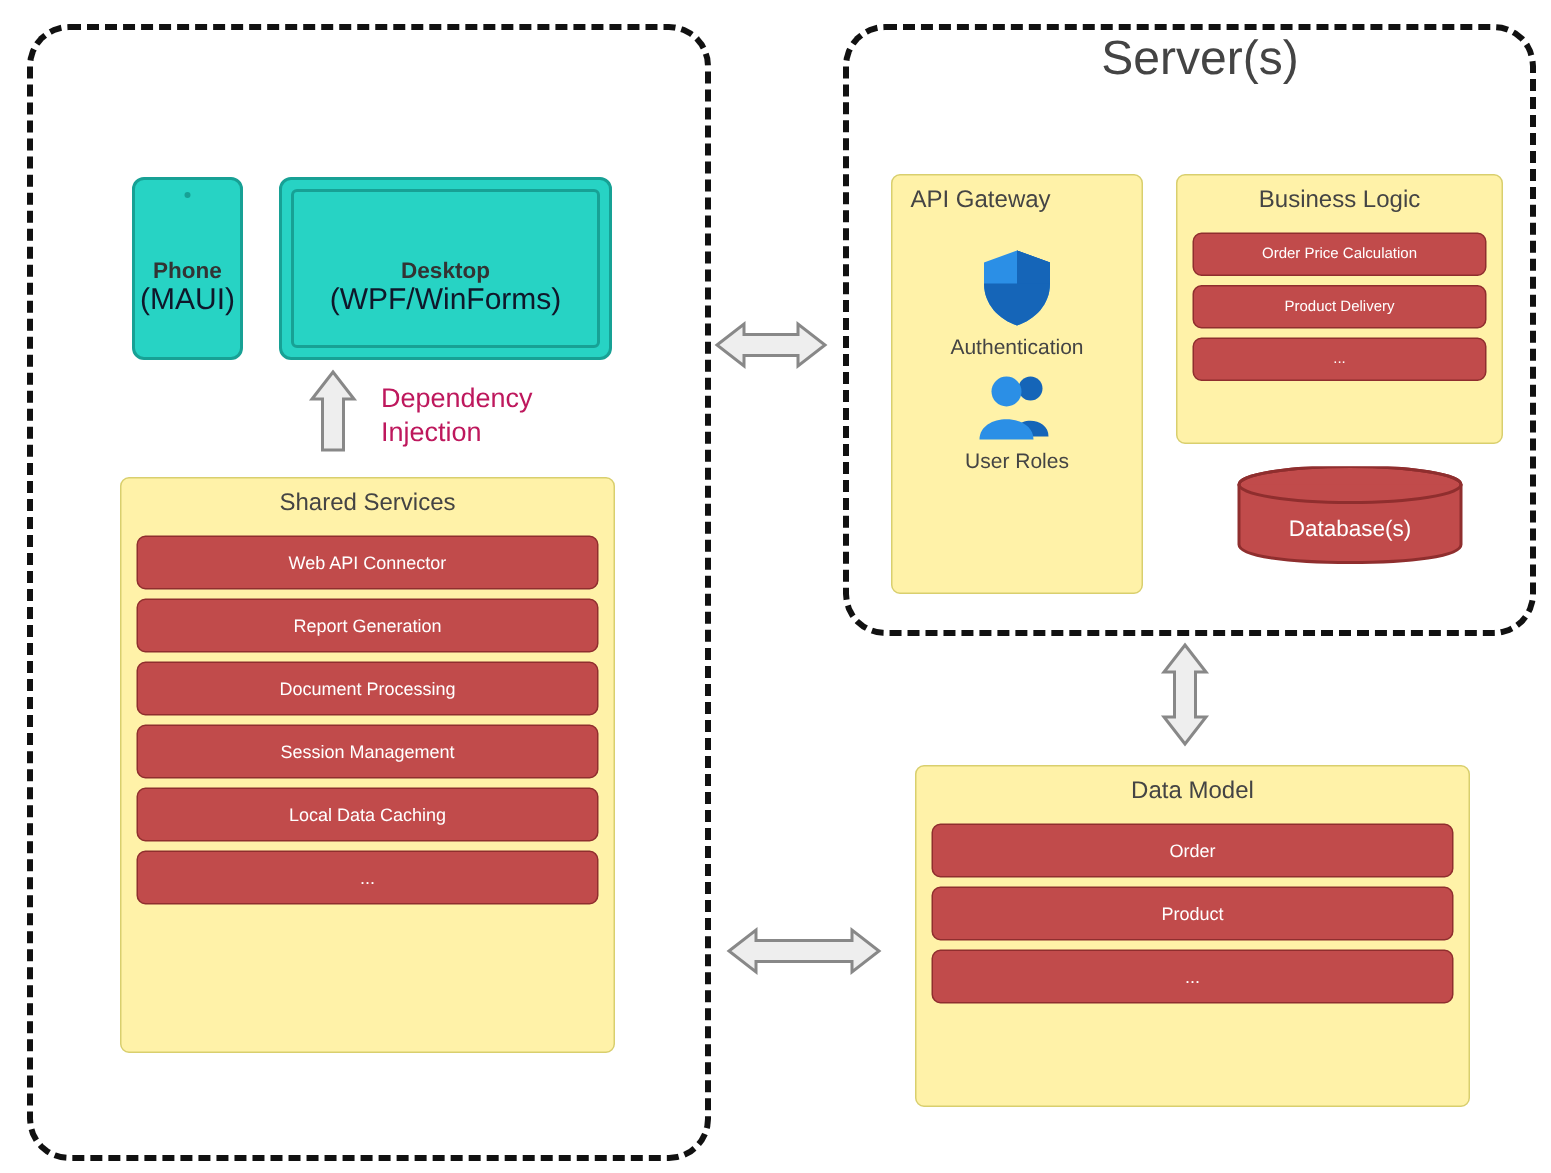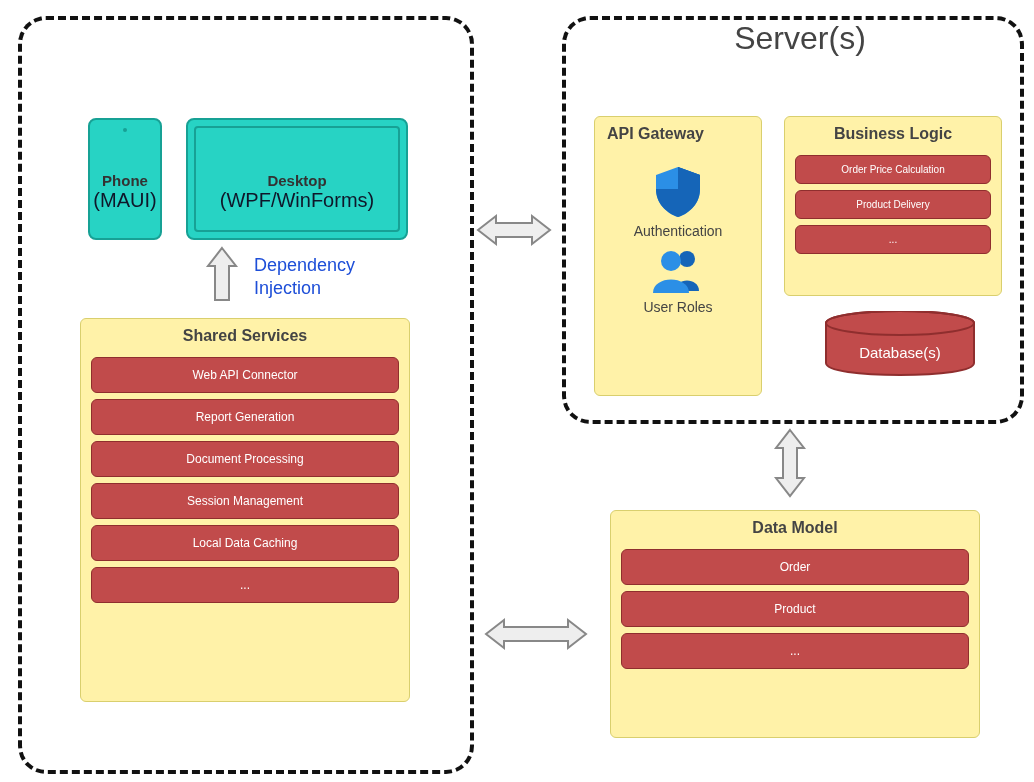--- a/index.html
+++ b/index.html
@@ -1,28 +1,28 @@
 <!DOCTYPE html>
 <html><head>
 <meta charset="utf-8">
 <style>
   html,body{margin:0;padding:0;font-family:"Segoe UI",Arial,sans-serif;background:#fff;color:#333}
   .canvas{position:relative;width:1034px;height:782px}
   .box{position:absolute;border-radius:28px}
   .dashed{border:4px dashed #111}
   .title{position:absolute;font-size:32px;color:#444;text-align:center;font-weight:400}
   .panel{position:absolute;background:#fff2a8;border:1px solid #d9cf6e;border-radius:6px}
-  .panel-title{font-weight:700;text-align:center;font-size:16px;color:#444;padding:8px 0 6px 0}
+  .panel-title{font-weight:400;text-align:center;font-size:16px;color:#444;padding:8px 0 6px 0}
   .pill{background:#c14b4b;border:1px solid #8f2e2e;color:#fff;border-radius:6px;text-align:center;font-size:12px;padding:10px 6px;margin:6px 10px}
   .pill.sm{font-size:10px;padding:8px 4px}
   .device{position:absolute;background:#27d3c4;border:2px solid #17a195;border-radius:8px;text-align:center;color:#333}
   .device-inner{position:absolute;border:2px solid #17a195;border-radius:4px}
   .dev-name{font-weight:700;font-size:15px;margin-top:52px}
   .dev-sub{color:#0f172a;font-size:20px}
-  .label{position:absolute;font-size:18px;color:#1d4ed8;white-space:pre;line-height:1.25}
+  .label{position:absolute;font-size:18px;color:#be185d;white-space:pre;line-height:1.25}
   .caption{position:absolute;font-size:14px;color:#444;text-align:center;width:100%}
   .arrow{position:absolute}
   .cyl{position:absolute}
 </style>
 </head>
 <body>
 
 <div class="canvas">
 
   <div class="box dashed" style="left:18px;top:16px;width:448px;height:750px"></div>

